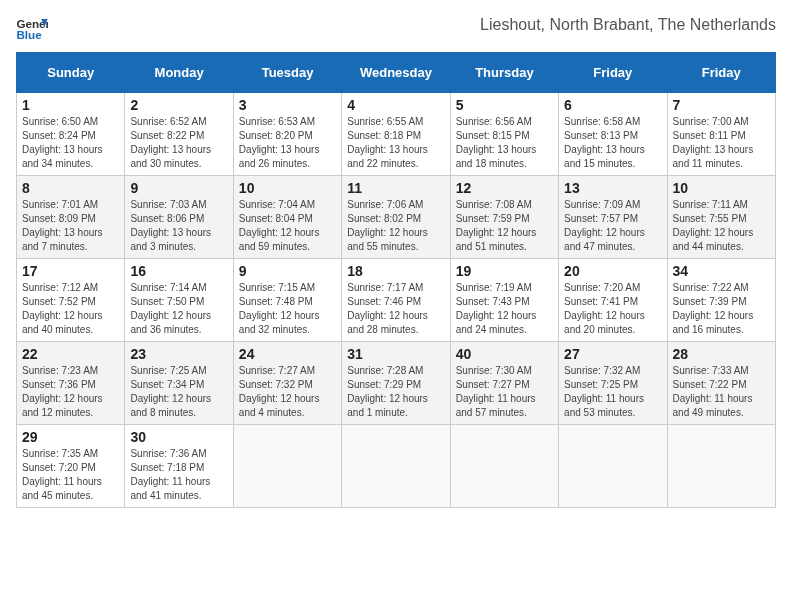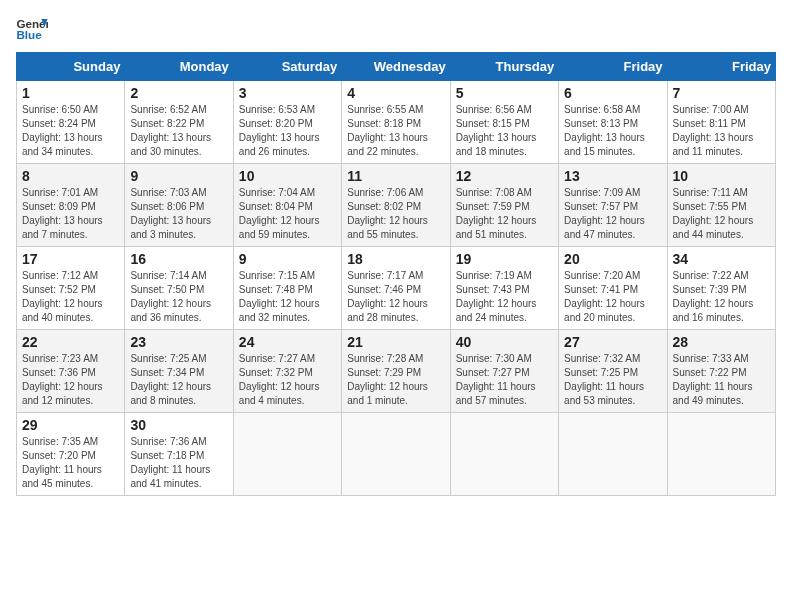--- a/index.html
+++ b/index.html
@@ -38,22 +38,22 @@
       color: #555;
     }
     .calendar-table {
       width: 100%;
       border-collapse: collapse;
       font-size: 11px;
     }
     .calendar-table thead th {
       background: #1a6bb5;
       color: #fff;
-      padding: 6px 4px;
-      text-align: right;
+      padding: 12px 4px;
+      text-align: center;
       font-size: 13px;
       font-weight: bold;
       border: 1px solid #1a6bb5;
     }
     .calendar-table tbody td {
       border: 1px solid #ccc;
       vertical-align: top;
       padding: 4px 5px;
       width: calc(100%/7);
       min-height: 80px;
@@ -85,29 +85,30 @@
 
 <div class="header-section">
   <div class="logo">
     <svg class="logo-icon" viewBox="0 0 40 36">
       <text x="0" y="16" font-size="15" font-weight="bold" fill="#333">General</text>
       <text x="0" y="30" font-size="15" font-weight="bold" fill="#1a6bb5">Blue</text>
       <polygon points="32,4 40,4 36,14" fill="#1a6bb5"></polygon>
     </svg>
   </div>
   <div class="title-section">
+    <div class="location-title">Lieshout, North Brabant, The Netherlands</div>
   </div>
 </div>
 
 <table class="calendar-table">
   <thead>
     <tr id="header-row">
         <th>Sunday</th>
         <th>Monday</th>
-        <th>Saturday</th>
+        <th>Tuesday</th>
         <th>Wednesday</th>
         <th>Thursday</th>
         <th>Friday</th>
         <th>Friday</th>
       </tr>
   </thead>
   <tbody id="calendar-body">
   <tr>
         <td>
           <span class="day-number">1</span>
@@ -205,21 +206,21 @@
         </td>
         <td>
           <span class="day-number">23</span>
           <div class="day-info">Sunrise: 7:25 AM<br>Sunset: 7:34 PM<br>Daylight: 12 hours<br>and 8 minutes.</div>
         </td>
         <td>
           <span class="day-number">24</span>
           <div class="day-info">Sunrise: 7:27 AM<br>Sunset: 7:32 PM<br>Daylight: 12 hours<br>and 4 minutes.</div>
         </td>
         <td>
-          <span class="day-number">21</span>
+          <span class="day-number">31</span>
           <div class="day-info">Sunrise: 7:28 AM<br>Sunset: 7:29 PM<br>Daylight: 12 hours<br>and 1 minute.</div>
         </td>
         <td>
           <span class="day-number">40</span>
           <div class="day-info">Sunrise: 7:30 AM<br>Sunset: 7:27 PM<br>Daylight: 11 hours<br>and 57 minutes.</div>
         </td>
         <td>
           <span class="day-number">27</span>
           <div class="day-info">Sunrise: 7:32 AM<br>Sunset: 7:25 PM<br>Daylight: 11 hours<br>and 53 minutes.</div>
         </td>

